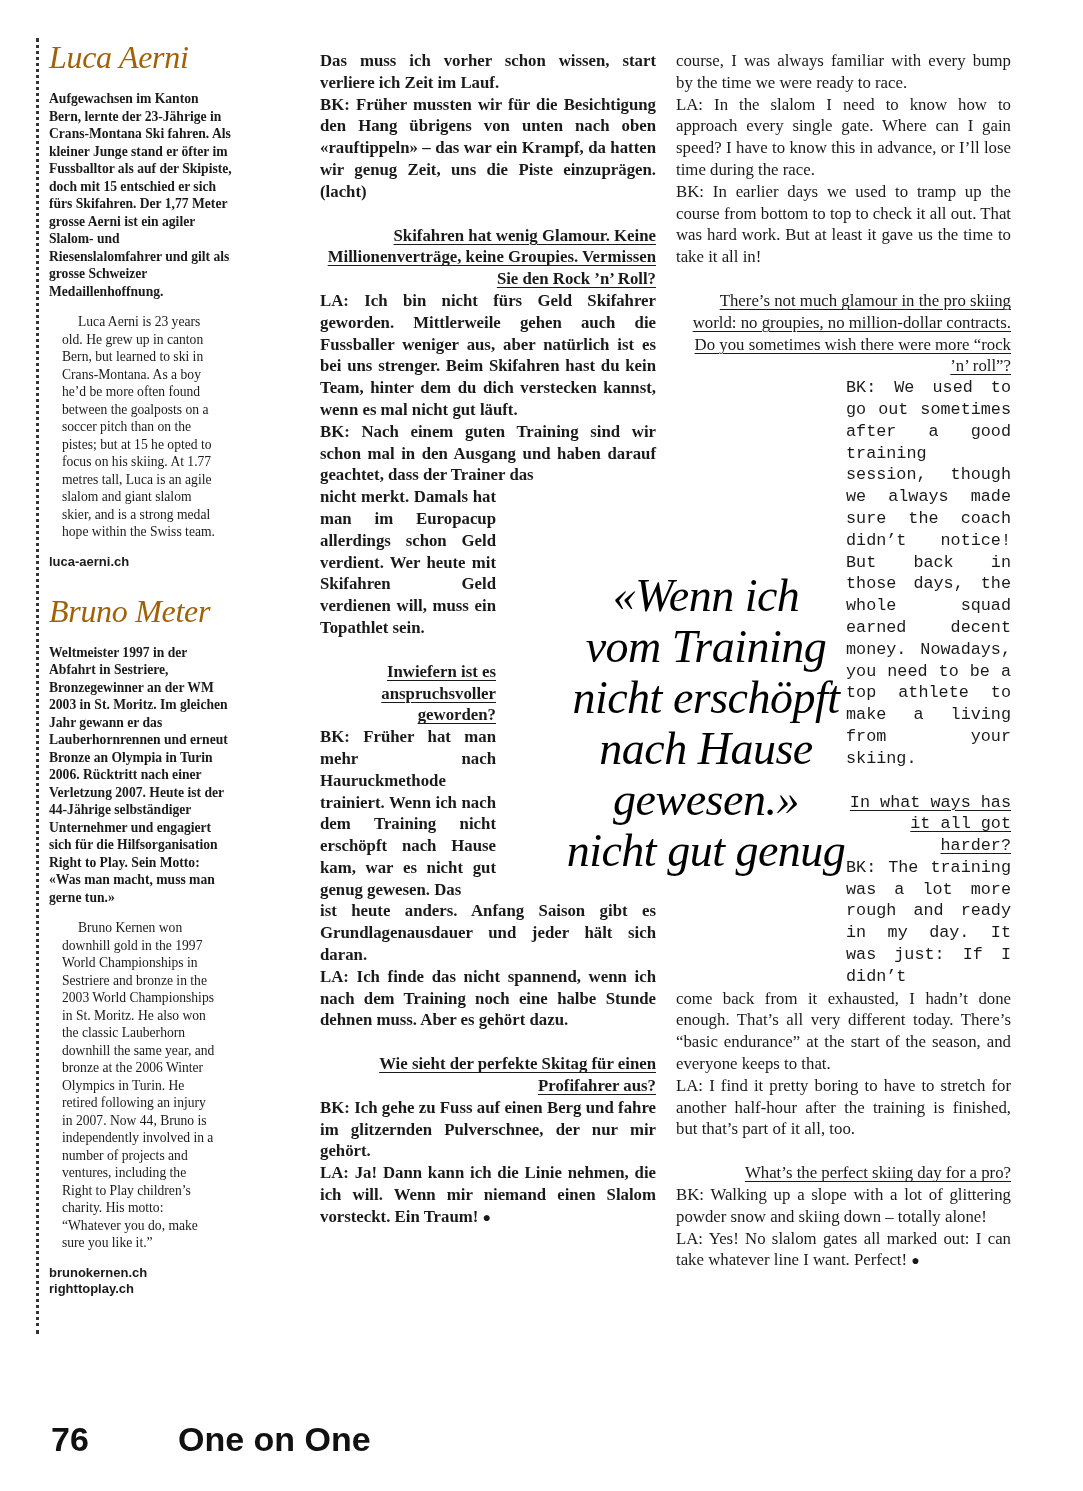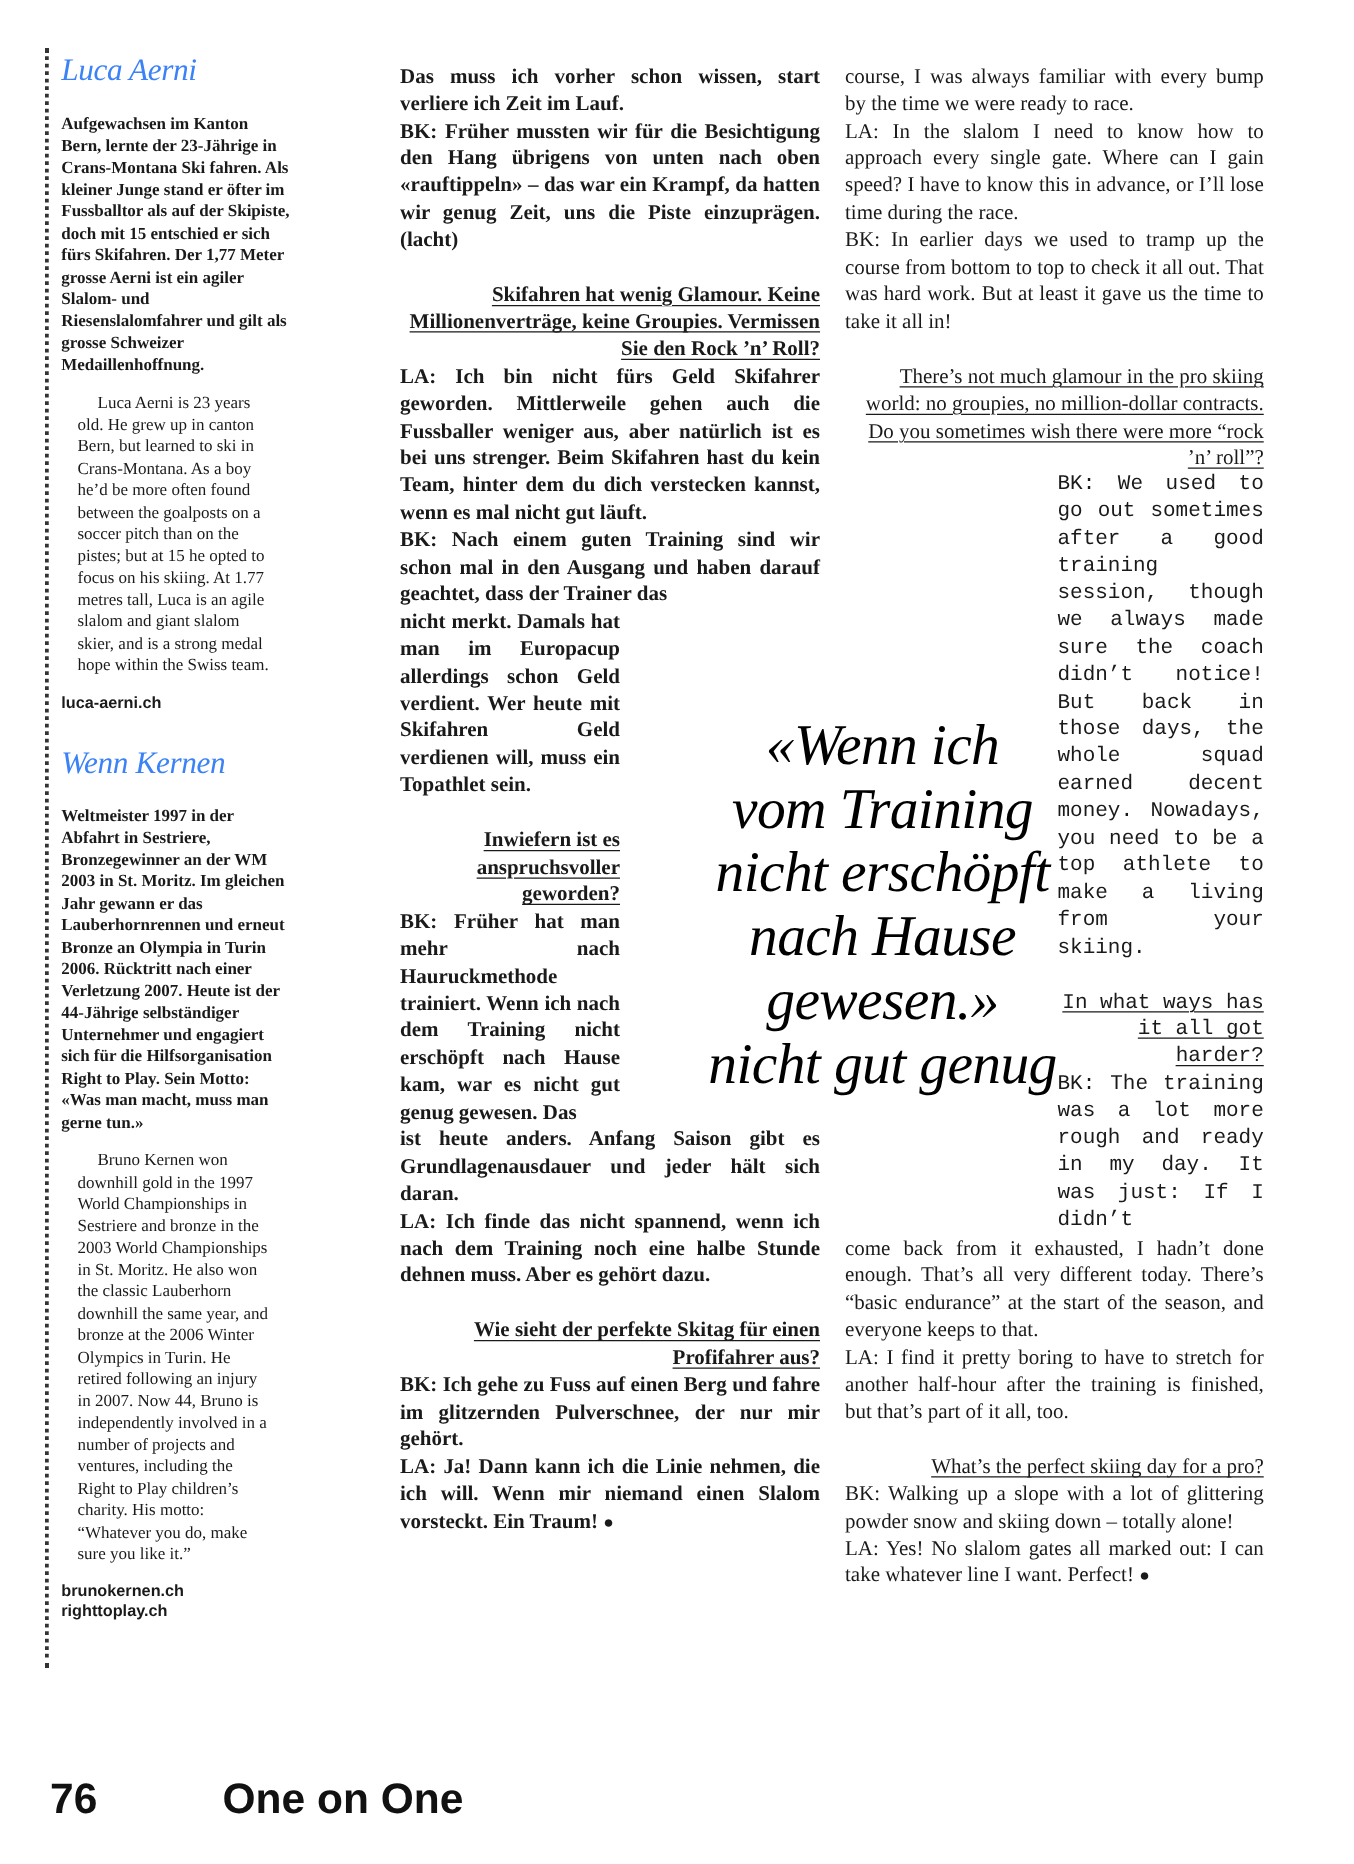--- a/index.html
+++ b/index.html
@@ -1,53 +1,53 @@
 <!DOCTYPE html>
 <html><head>
 <meta charset="utf-8">
 <style>
   html, body { margin: 0; padding: 0; background: #ffffff; }
   body { width: 1083px; height: 1491px; position: relative; overflow: hidden; color: #1a1a1a; font-family: "DejaVu Serif", serif; }
 
   .sidebar { position: absolute; left: 36px; top: 38px; width: 196px; height: 1296px; border-left: 3px dotted #333; padding-left: 10px; box-sizing: border-box; }
-  .bio-name { font-family: "Liberation Serif", serif; font-style: italic; font-size: 25px; line-height: 38px; margin: 0 0 14px 0; font-weight: normal; color: #3b82f6; letter-spacing: -0.3px; }
+  .bio-name { font-family: "Liberation Serif", serif; font-style: italic; font-size: 32px; line-height: 38px; margin: 0 0 14px 0; font-weight: normal; color: #a16207; letter-spacing: -0.3px; }
   .bio-de { font-family: "Liberation Serif", serif; font-weight: bold; font-size: 13.6px; line-height: 17.5px; margin: 0; }
   .bio-en { font-family: "Liberation Serif", serif; font-size: 13.6px; line-height: 17.5px; margin: 13px; text-indent: 16px; }
   .bio-link { font-family: "Liberation Sans", sans-serif; font-weight: bold; font-size: 13px; line-height: 16px; margin: 0; }
   .bio-block + .bio-block { margin-top: 22px; }
 
   .col { position: absolute; font-family: "Liberation Serif", serif; font-size: 16.8px; line-height: 21.8px; text-align: justify; }
   .col-de { left: 320px; top: 50px; width: 336px; font-weight: bold; }
   .col-en { left: 676px; top: 50px; width: 335px; }
   .col p { margin: 0; }
   .q { text-decoration: underline; text-underline-offset: 3px; text-decoration-thickness: 1px; text-align: right; display: block; margin-top: 22px !important; }
   .col-de .q { font-weight: bold; }
   .bullet { font-size: 14px; }
 
   .narrow-de { width: 176px; }
   .narrow-en { margin-left: 170px; width: 165px; font-family: Liberation Mono, monospace; }
 
   .pullquote { position: absolute; left: 516px; top: 524px; width: 300px; text-align: center; font-family: "Liberation Serif", serif; font-style: italic; font-size: 46px; line-height: 51px; color: #000000; letter-spacing: -0.5px; }
 
   .footer { position: absolute; left: 36px; top: 1420px; font-family: "Liberation Sans", sans-serif; font-weight: bold; font-size: 34px; color: #111; }
-  .page-num { position: absolute; left: 4px; top: 0; }
+  .page-num { position: absolute; left: 15px; top: 0; }
   .section { position: absolute; left: 142px; top: 0; white-space: nowrap; }
 </style>
 </head>
 <body>
 
 <aside class="sidebar">
   <div class="bio-block">
     <h2 class="bio-name">Luca Aerni</h2>
     <p class="bio-de">Aufgewachsen im Kanton Bern, lernte der 23-Jährige in Crans-Montana Ski fahren. Als kleiner Junge stand er öfter im Fussballtor als auf der Skipiste, doch mit 15 entschied er sich fürs Skifahren. Der 1,77 Meter grosse Aerni ist ein agiler Slalom- und Riesenslalomfahrer und gilt als grosse Schweizer Medaillenhoffnung.</p>
     <p class="bio-en">Luca Aerni is 23 years old. He grew up in canton Bern, but learned to ski in Crans-Montana. As a boy he’d be more often found between the goalposts on a soccer pitch than on the pistes; but at 15 he opted to focus on his skiing. At 1.77 metres tall, Luca is an agile slalom and giant slalom skier, and is a strong medal hope within the Swiss team.</p>
     <p class="bio-link">luca-aerni.ch</p>
   </div>
   <div class="bio-block">
-    <h2 class="bio-name">Wenn Kernen</h2>
+    <h2 class="bio-name">Bruno Meter</h2>
     <p class="bio-de">Weltmeister 1997 in der Abfahrt in Sestriere, Bronzegewinner an der WM 2003 in St. Moritz. Im gleichen Jahr gewann er das Lauberhornrennen und erneut Bronze an Olympia in Turin 2006. Rücktritt nach einer Verletzung 2007. Heute ist der 44-Jährige selbständiger Unternehmer und engagiert sich für die Hilfsorganisation Right to Play. Sein Motto: «Was man macht, muss man gerne tun.»</p>
     <p class="bio-en">Bruno Kernen won downhill gold in the 1997 World Championships in Sestriere and bronze in the 2003 World Championships in St. Moritz. He also won the classic Lauberhorn downhill the same year, and bronze at the 2006 Winter Olympics in Turin. He retired following an injury in 2007. Now 44, Bruno is independently involved in a number of projects and ventures, including the Right to Play children’s charity. His motto: “Whatever you do, make sure you like it.”</p>
     <p class="bio-link">brunokernen.ch</p>
     <p class="bio-link">righttoplay.ch</p>
   </div>
 </aside>
 
 <section class="col col-de">
   <p>Das muss ich vorher schon wissen, start verliere ich Zeit im Lauf.</p>
   <p>BK: Früher mussten wir für die Besichtigung den Hang übrigens von unten nach oben «rauftippeln» – das war ein Krampf, da hatten wir genug Zeit, uns die Piste einzuprägen. (lacht)</p>

